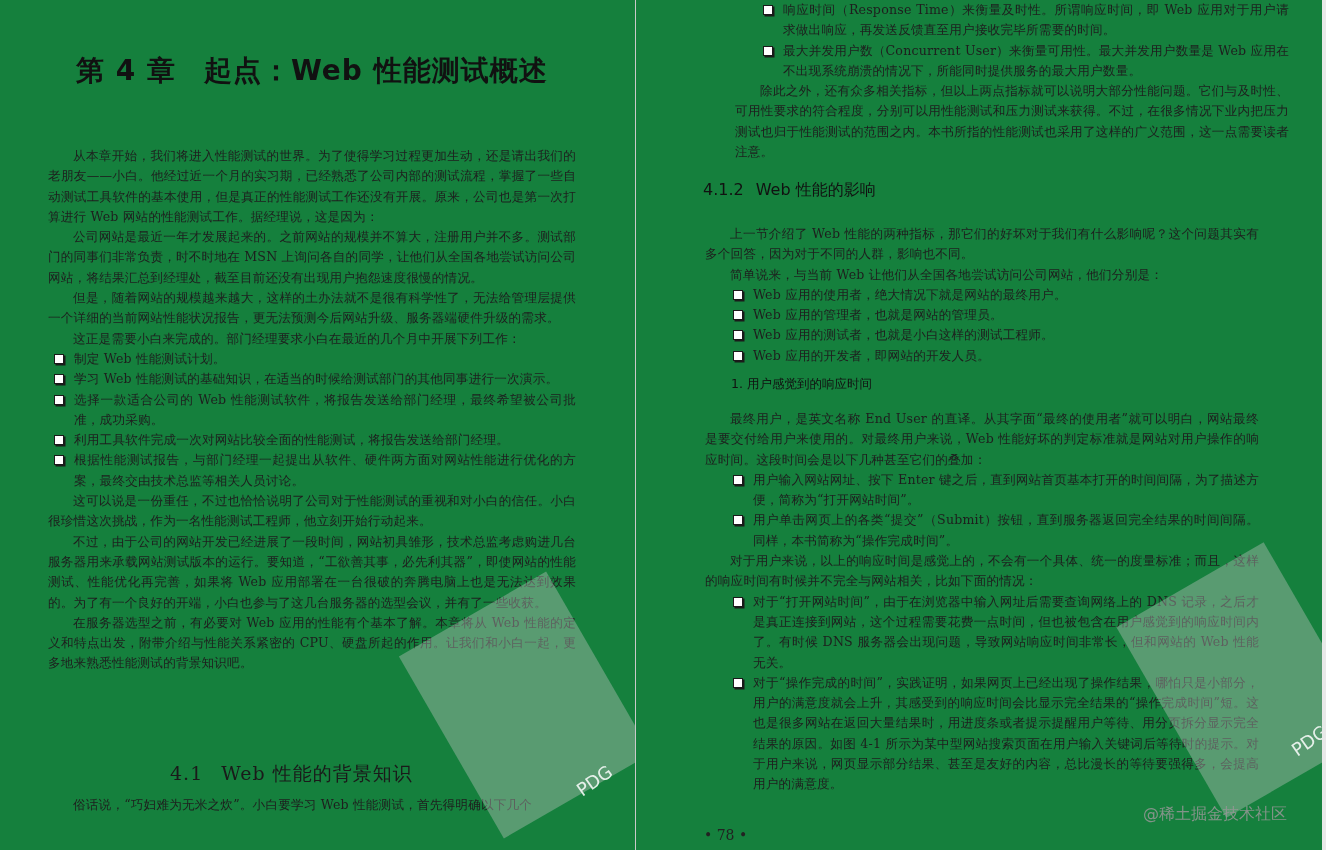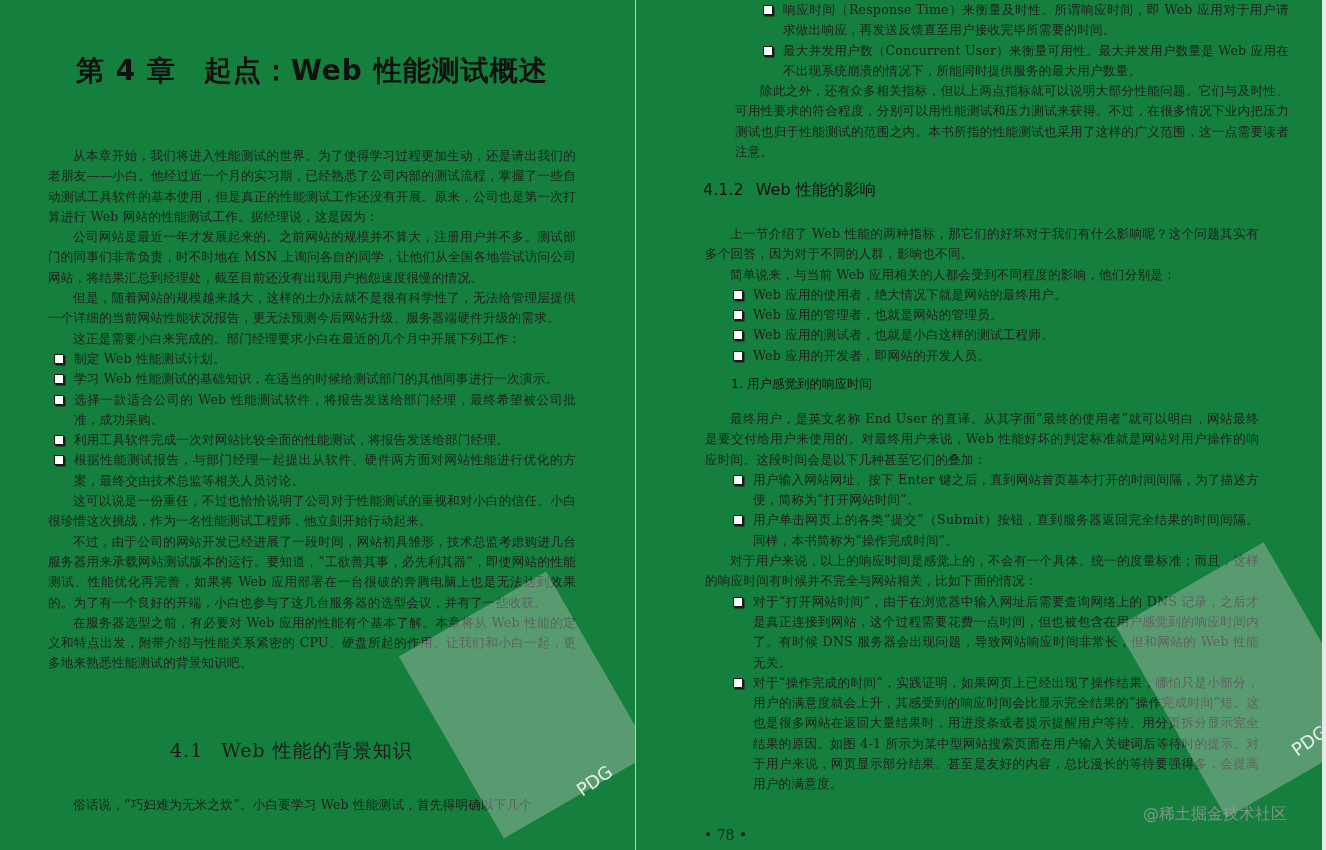--- a/index.html
+++ b/index.html
@@ -27,21 +27,21 @@
   .bullets { list-style: none; margin: 0; padding: 0; }
   .bullets li { position: relative; padding-left: 26px; text-align: justify; }
   .bullets li .box {
     position: absolute; left: 6px; top: 5px; width: 8px; height: 8px;
     border: 1.6px solid #1a1a1a; box-shadow: 1.5px 1.5px 0 #1a1a1a; background: #fff;
   }
   .left-body { left: 48px; top: 146px; width: 528px; }
   .left-body .bullets li { padding-left: 26px; }
   .left-body .bullets { margin-left: 0; }
   .section-title {
-    position: absolute; left: 170px; top: 738px; font-size: 19px; letter-spacing: 1px; color: #1a1a1a;
+    position: absolute; left: 170px; top: 761px; font-size: 19px; letter-spacing: 1px; color: #1a1a1a;
   }
   .section-title .gap { display: inline-block; width: 18px; }
   .left-last { left: 48px; top: 795px; width: 528px; }
 
   .right-top { left: 705px; top: 0; width: 554px; margin-left: 30px; }
   .right-top .bullets li { padding-left: 48px; }
   .right-top .bullets li .box { left: 28px; }
   .subsection {
     position: absolute; left: 703px; top: 180px; font-size: 16px;
     font-family: "DejaVu Sans", "Liberation Sans", sans-serif; color: #111;
@@ -121,21 +121,21 @@
   </ul>
   <p class="indent">除此之外，还有众多相关指标，但以上两点指标就可以说明大部分性能问题。它们与及时性、可用性要求的符合程度，分别可以用性能测试和压力测试来获得。不过，在很多情况下业内把压力测试也归于性能测试的范围之内。本书所指的性能测试也采用了这样的广义范围，这一点需要读者注意。</p>
 </div>
 
 <div class="subsection">
   <span>4.1.2</span><span class="gap"></span><span>Web 性能的影响</span>
 </div>
 
 <div class="text-block right-mid">
   <p class="indent">上一节介绍了 Web 性能的两种指标，那它们的好坏对于我们有什么影响呢？这个问题其实有多个回答，因为对于不同的人群，影响也不同。</p>
-  <p class="indent">简单说来，与当前 Web 应用相关的人都会受到不同程度的影响，他们分别是：</p>
+  <p class="indent">简单说来，与当前 Web 让他们从全国各地尝试访问公司网站，他们分别是：</p>
   <ul class="bullets">
     <li><span class="box"></span><span>Web 应用的使用者，绝大情况下就是网站的最终用户。</span></li>
     <li><span class="box"></span><span>Web 应用的管理者，也就是网站的管理员。</span></li>
     <li><span class="box"></span><span>Web 应用的测试者，也就是小白这样的测试工程师。</span></li>
     <li><span class="box"></span><span>Web 应用的开发者，即网站的开发人员。</span></li>
   </ul>
 </div>
 
 <div class="subhead">1. 用户感觉到的响应时间</div>
 

